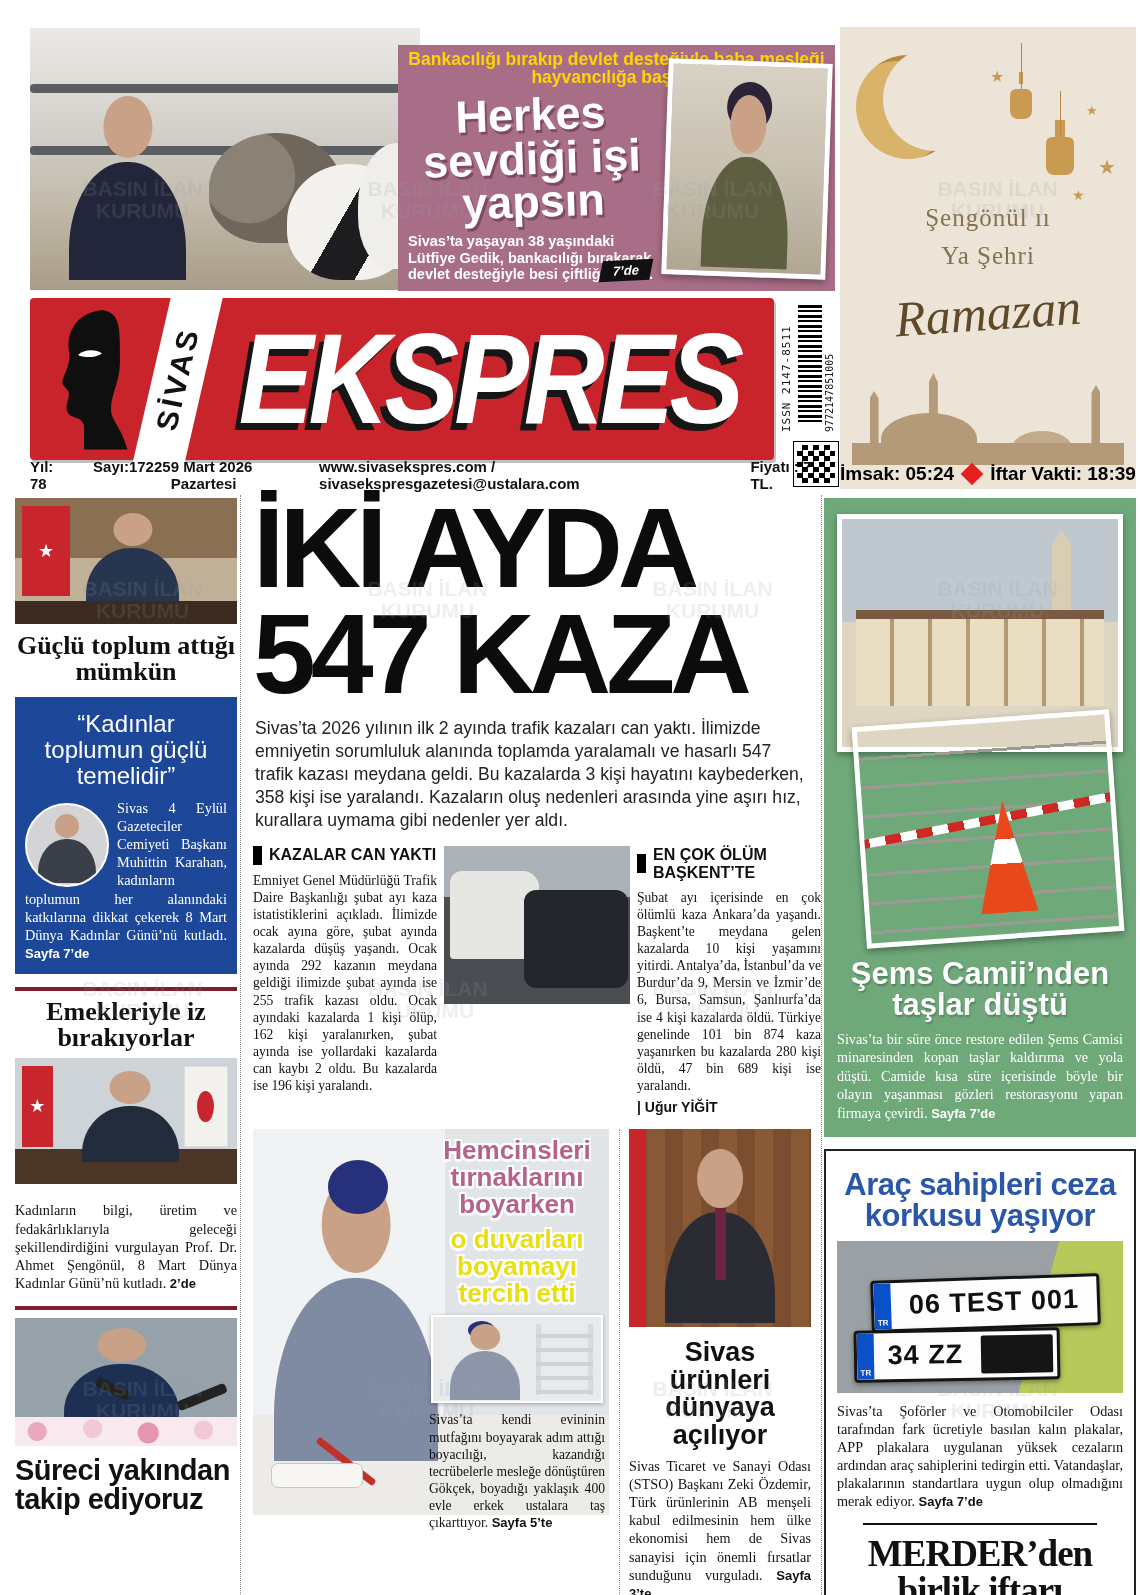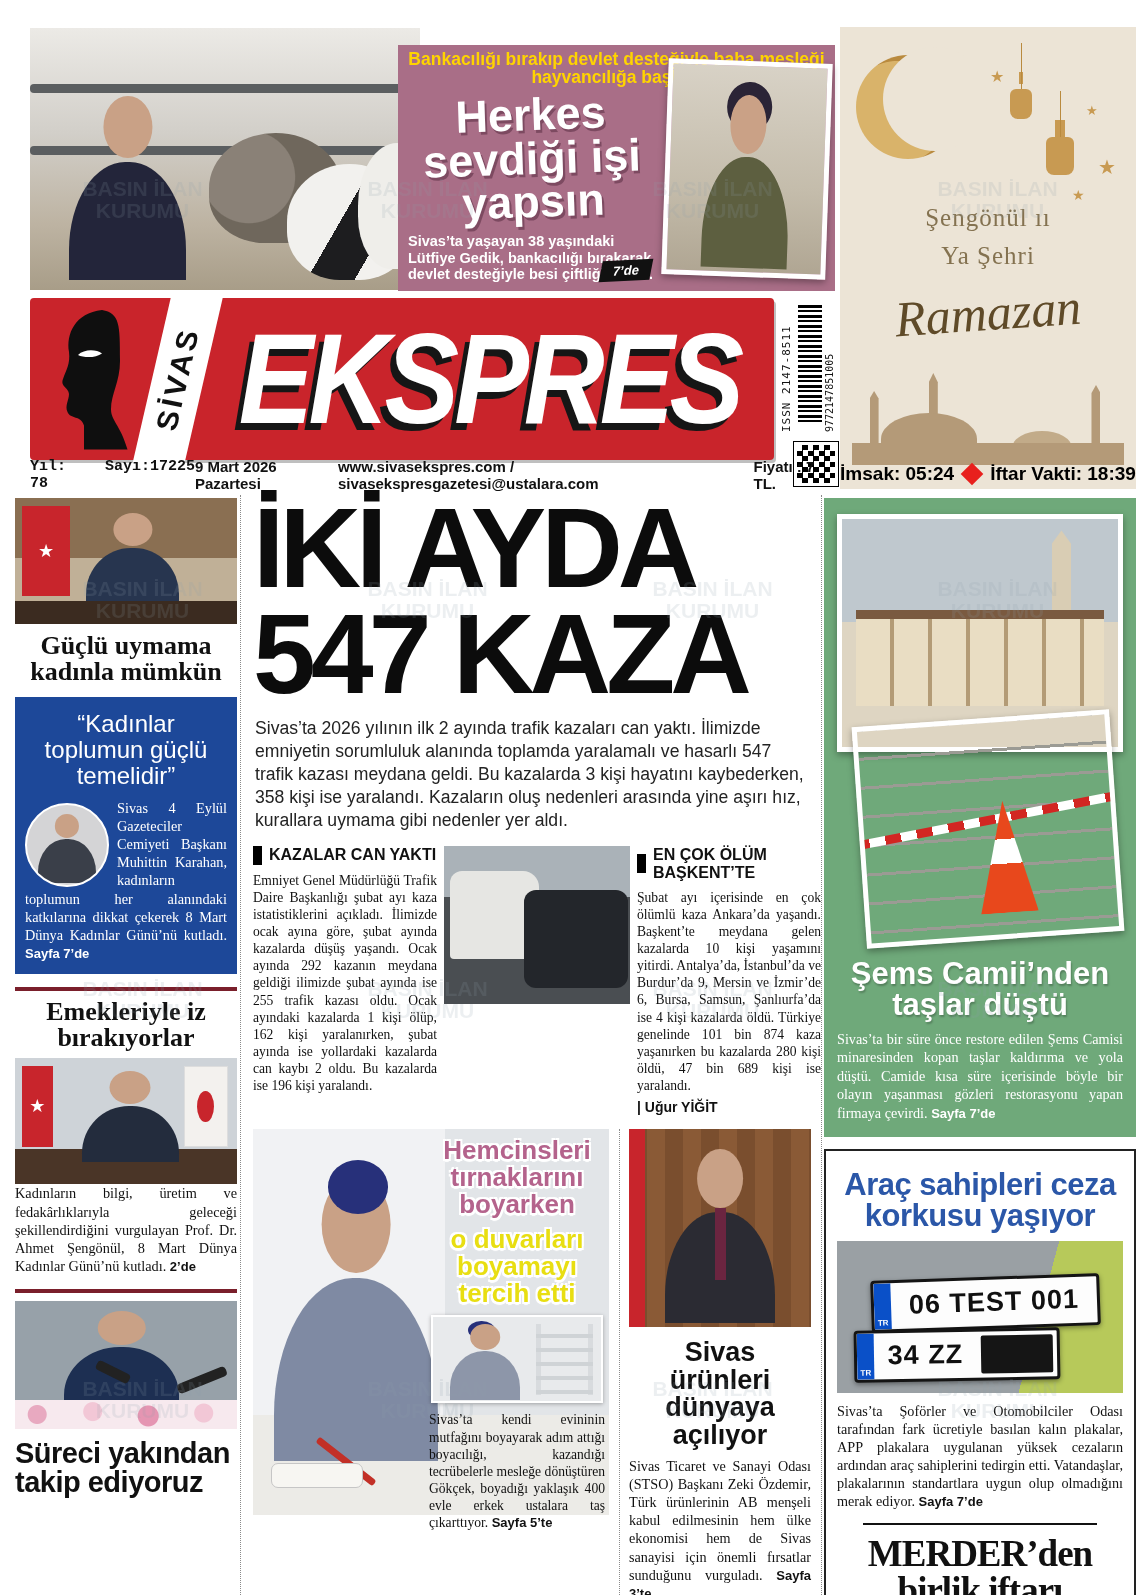--- a/index.html
+++ b/index.html
@@ -87,21 +87,21 @@
   .barcode{position:absolute;left:18px;top:0;width:24px;height:120px;
       background:repeating-linear-gradient(0deg,#000 0 2px,#fff 2px 4px,#000 4px 7px,#fff 7px 10px);}
   .bnum{position:absolute;left:44px;top:0;writing-mode:vertical-rl;transform:rotate(180deg);
       font-family:"DejaVu Sans Mono",monospace;font-size:10px;height:130px;}
   .qr{position:absolute;left:14px;top:140px;width:44px;height:44px;border:3px solid #fff;outline:1px solid #000;
       background:repeating-conic-gradient(#000 0% 25%,#fff 0% 50%);background-size:11px 11px;}
 
   
   .dateline{position:absolute;left:30px;top:461px;width:806px;height:28px;display:flex;
       align-items:center;justify-content:space-between;font-weight:bold;font-size:15px;}
-  .dl-group{display:flex;gap:22px;font-family:Liberation Mono, monospace;}
+  .dl-group{display:flex;gap:22px;}
 
   
   .colL{position:absolute;left:15px;top:498px;width:222px;}
   .colC{position:absolute;left:240px;top:495px;width:582px;padding:0 10px 0 12px;
       border-left:1px dotted #8a8a8a;border-right:1px dotted #8a8a8a;}
   .colR{position:absolute;left:824px;top:498px;width:312px;}
 
   
   .serifhead{font-family:"Liberation Serif",serif;font-weight:bold;font-size:26px;
       line-height:1.0;text-align:center;margin:9px 0 7px;}
@@ -313,21 +313,21 @@
   </div>
 
   <div class="colL">
 
     <article>
       <div class="ph ph-vali">
         <i class="flagL">★</i>
         <i class="person" style="left:32%;top:12%;width:42%;height:76%;--suit:#27354f"></i>
         <i class="desk"></i>
       </div>
-      <h3 class="serifhead">Güçlü uymama kadınla mümkün</h3>
+      <h3 class="serifhead">Güçlü toplum attığı mümkün</h3>
     </article>
 
     <article class="bluebox">
       <h3 class="bluehead">“Kadınlar toplumun güçlü temelidir”</h3>
       <p class="serif">
         <span class="avatar ph">
             <i class="person"></i>
           </span>
         <span>Sivas 4 Eylül Gazeteciler Cemiyeti Başkanı Muhittin Karahan, kadınların toplumun her alanındaki katkılarına dikkat çekerek 8 Mart Dünya Kadınlar Günü’nü kutladı.</span>
         <b class="pref">Sayfa 7’de</b>
@@ -337,21 +337,21 @@
     <hr class="mrule">
 
     <article>
       <h3 class="serifhead" style="margin-top:0">Emekleriyle iz bırakıyorlar</h3>
       <div class="ph ph-prof">
         <i class="flagL" style="width:14%;height:64%">★</i>
         <i class="flagR"></i>
         <i class="person" style="left:30%;top:10%;width:44%;height:78%;--suit:#232c3d"></i>
         <i class="desk" style="background:#4a3527"></i>
       </div>
-      <p class="serif" style="margin-top:0">
+      <p class="serif" style="margin-top:17px">
         <span>Kadınların bilgi, üretim ve fedakârlıklarıyla geleceği şekillendirdiğini vurgulayan Prof. Dr. Ahmet Şengönül, 8 Mart Dünya Kadınlar Günü’nü kutladı.</span>
         <b class="pref">2’de</b>
       </p>
     </article>
 
     <hr class="mrule">
 
     <article>
       <div class="ph ph-mhp">
         <i class="person" style="left:22%;top:8%;width:52%;height:78%;--suit:#1d2f52"></i>

